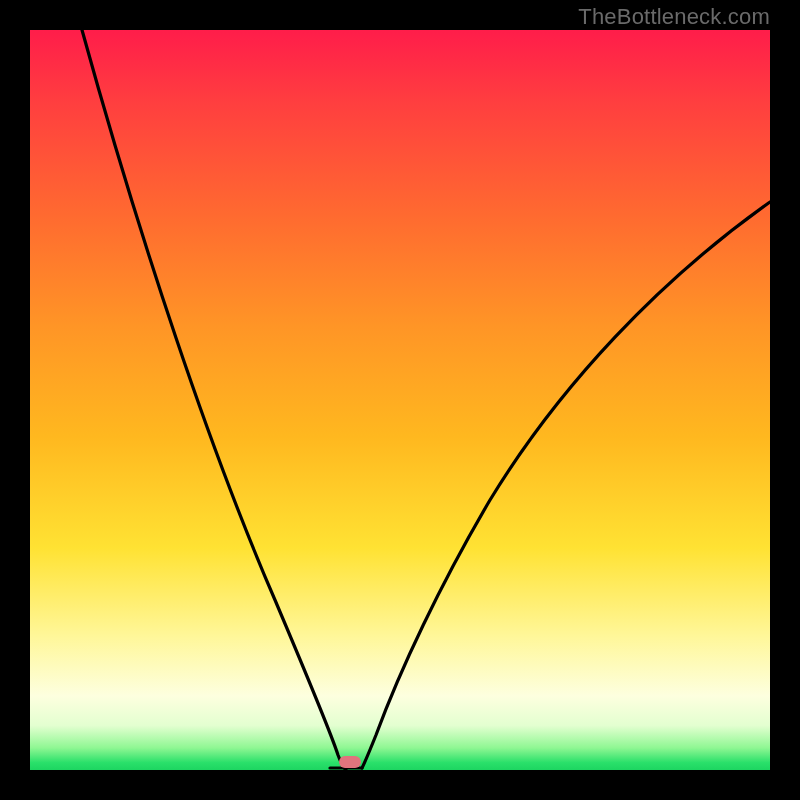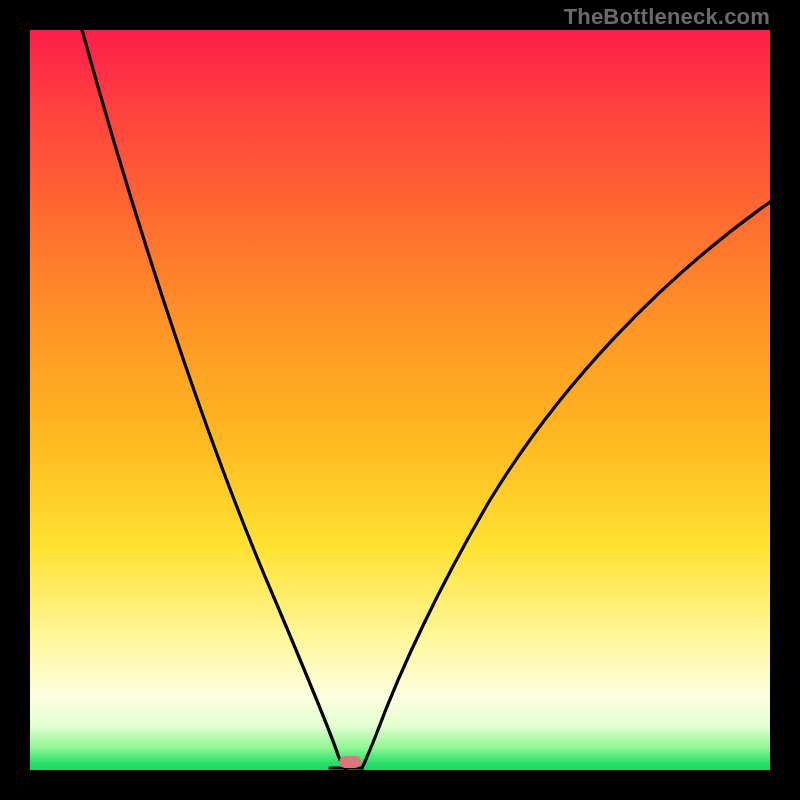--- a/index.html
+++ b/index.html
@@ -44,21 +44,20 @@
     );
   }
   .watermark {
     position: absolute;
     top: 4px;
     right: 30px;
     color: #6a6a6a;
     font-size: 22px;
     letter-spacing: 0.2px;
     user-select: none;
-    font-weight: bold;
   }
   
   .marker {
     position: absolute;
     width: 22px;
     height: 12px;
     border-radius: 6px;
     background: #e0747d;
   }
   

